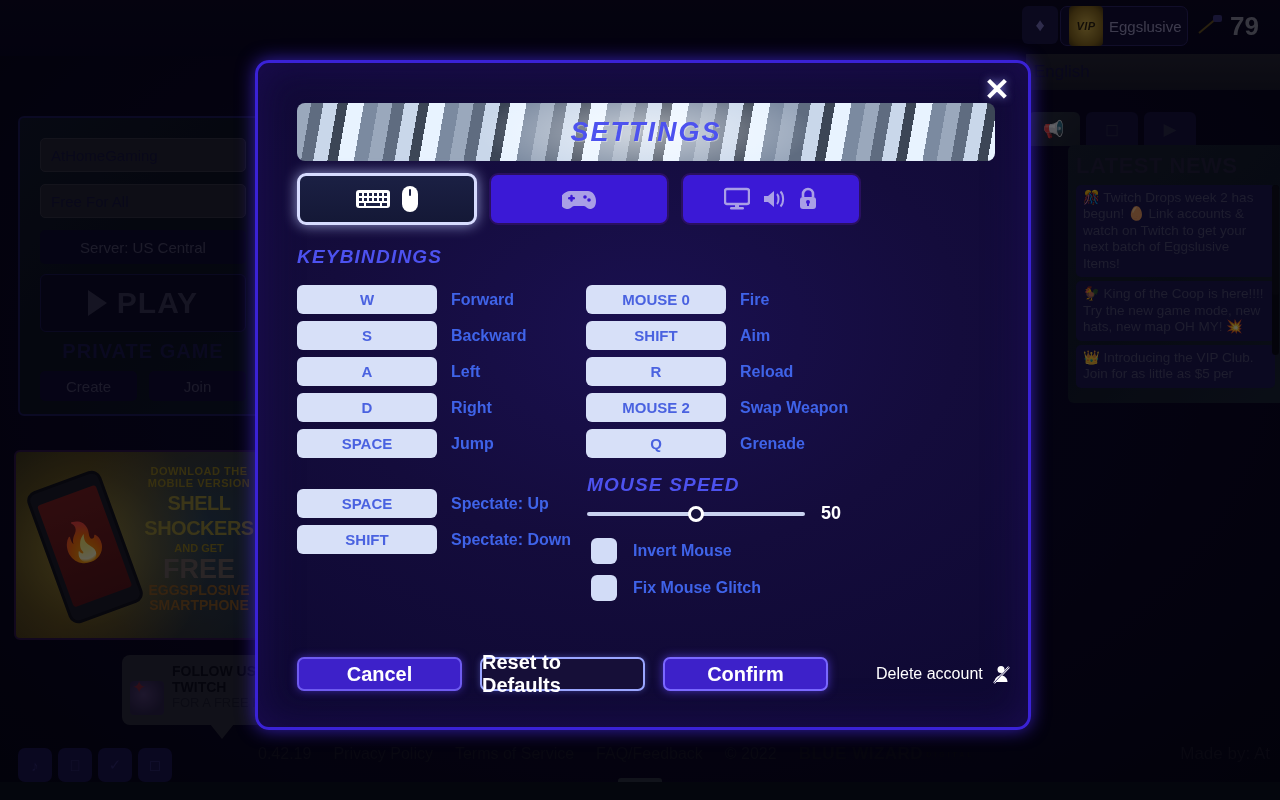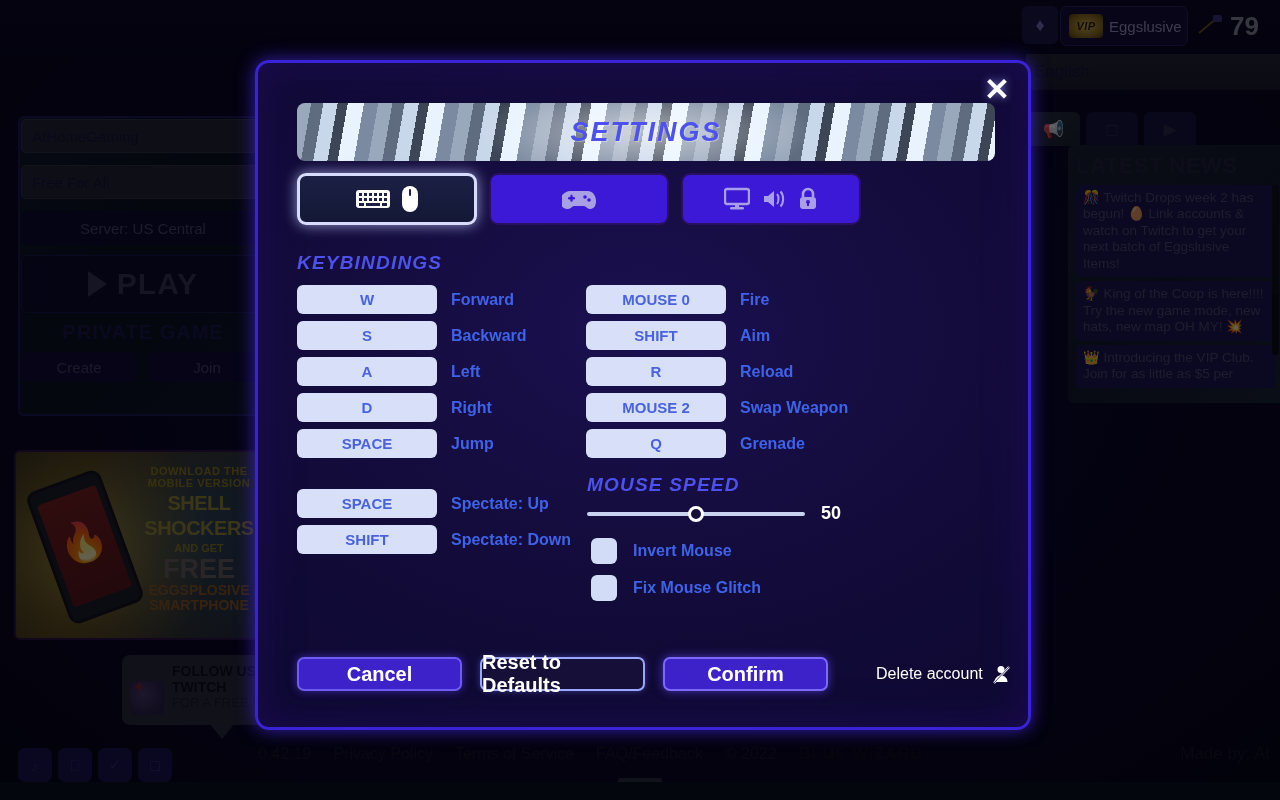--- a/index.html
+++ b/index.html
@@ -31,21 +31,21 @@
     background: #1b1640; border-radius: 6px;
     display: flex; align-items: center; justify-content: center;
   }
   .gem-ico { color: #7a72b8; font-size: 18px; line-height: 1; }
   .sub-btn {
     position: absolute; left: 1060px; top: 6px; width: 128px; height: 40px;
     background: #120d2e; border: 1px solid #2b2260; border-radius: 7px;
     display: flex; align-items: center; gap: 6px; padding-left: 8px;
   }
   .vip-badge {
-    width: 34px; height: 24px; border-radius: 4px;
+    width: 34px; height: 40px; border-radius: 4px;
     background: radial-gradient(ellipse at 50% 50%, #d8b441 0%, #8a6a14 70%, #4a3708 100%);
     color: #2a1f03; font-size: 11px; font-weight: bold; font-style: italic;
     display: flex; align-items: center; justify-content: center;
     letter-spacing: .5px;
   }
   .sub-label { color: #9e99bb; font-size: 15px; }
   .coin-wrap {
     position: absolute; left: 1196px; top: 6px; height: 40px;
     display: flex; align-items: center; gap: 4px;
   }
@@ -69,21 +69,21 @@
     position: absolute; left: 1026px; top: 54px; width: 254px; height: 36px;
     background: linear-gradient(180deg, #26252c 0%, #1a1a22 100%);
   }
   .langbar span { color: #16123a; font-size: 17px; line-height: 36px; padding-left: 8px; }
 
   
   .lobby {
     position: absolute; left: 18px; top: 116px; width: 250px; height: 300px;
     background: linear-gradient(135deg, #101722 0%, #0c1018 50%, #0d1520 100%);
     border: 2px solid #1b1850; border-radius: 6px;
-    padding: 1px;
+    padding: 20px;
   }
   .lobby-field {
     width: 100%; height: 34px; margin-bottom: 12px;
     background: #24242a; border: 1px solid #33333c; border-radius: 5px;
     color: #151436; font-size: 15px; display: flex; align-items: center; padding-left: 10px;
   }
   .lobby-server {
     width: 100%; height: 34px; margin-top: 10px; margin-bottom: 10px;
     background: #0d0a26; border-radius: 5px;
     color: #4a4760; font-size: 15px;
@@ -281,21 +281,21 @@
   .tab.idle {
     background: #3b19d6; border: 2px solid #2a1060;
     color: #a99fe6;
   }
   .tab svg { display: block; }
 
   .section-h {
     position: absolute; color: #4d52ef; font-size: 19px; font-weight: bold;
     letter-spacing: 1.2px; font-style: italic;
   }
-  #kb-head { left: 39px; top: 189px; }
+  #kb-head { left: 39px; top: 183px; }
   #ms-head { left: 329px; top: 411px; }
 
   .keylist { position: absolute; display: flex; flex-direction: column; gap: 7px; }
   #kb-left  { left: 39px;  top: 222px; }
   #kb-right { left: 328px; top: 222px; }
   #kb-spect { left: 39px;  top: 426px; }
   .keyrow { display: flex; align-items: center; gap: 14px; }
   .keycap {
     width: 140px; height: 29px; border-radius: 6px;
     background: #d7e0f8;

